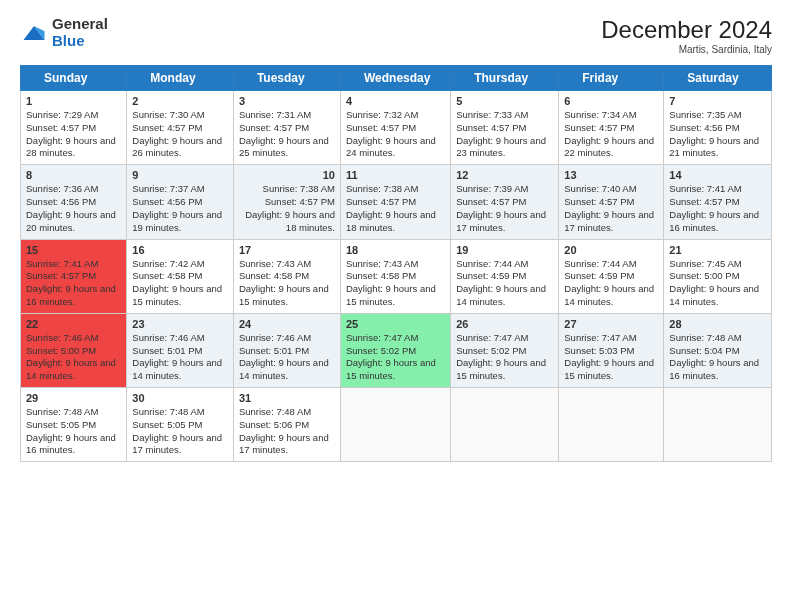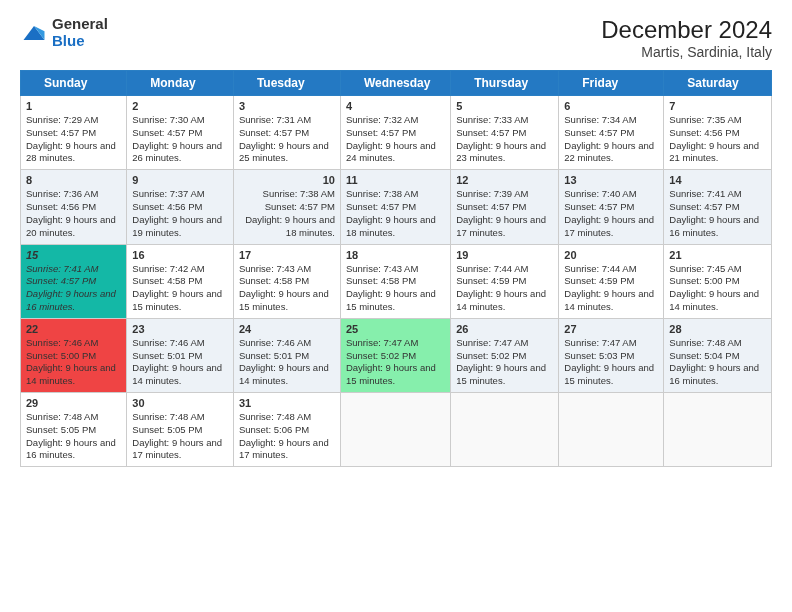--- a/index.html
+++ b/index.html
@@ -41,21 +41,21 @@
     }
     .title-block {
       text-align: right;
     }
     .month-title {
       font-size: 24px;
       font-weight: normal;
       color: #222;
     }
     .location {
-      font-size: 14px;
+      font-size: 10px;
       color: #444;
     }
     .calendar {
       width: 100%;
       border-collapse: collapse;
     }
     .calendar th {
       background: #2a7fc4;
       color: #fff;
       font-size: 12px;
@@ -183,21 +183,21 @@
           <td style="background: rgb(237, 242, 247);">
             <span class="day-num">13</span>
             <div class="day-info">Sunrise: 7:40 AM<br>Sunset: 4:57 PM<br>Daylight: 9 hours and 17 minutes.</div>
           </td>
           <td style="background: rgb(237, 242, 247);">
             <span class="day-num">14</span>
             <div class="day-info">Sunrise: 7:41 AM<br>Sunset: 4:57 PM<br>Daylight: 9 hours and 16 minutes.</div>
           </td>
         </tr>
         <tr>
-          <td style="background: #14b8a6; font-style: italic;">
+          <td style="background: #ef4444;">
             <span class="day-num">15</span>
             <div class="day-info">Sunrise: 7:41 AM<br>Sunset: 4:57 PM<br>Daylight: 9 hours and 16 minutes.</div>
           </td>
           <td style="background: rgb(255, 255, 255);">
             <span class="day-num">16</span>
             <div class="day-info">Sunrise: 7:42 AM<br>Sunset: 4:58 PM<br>Daylight: 9 hours and 15 minutes.</div>
           </td>
           <td style="background: rgb(255, 255, 255);">
             <span class="day-num">17</span>
             <div class="day-info">Sunrise: 7:43 AM<br>Sunset: 4:58 PM<br>Daylight: 9 hours and 15 minutes.</div>

